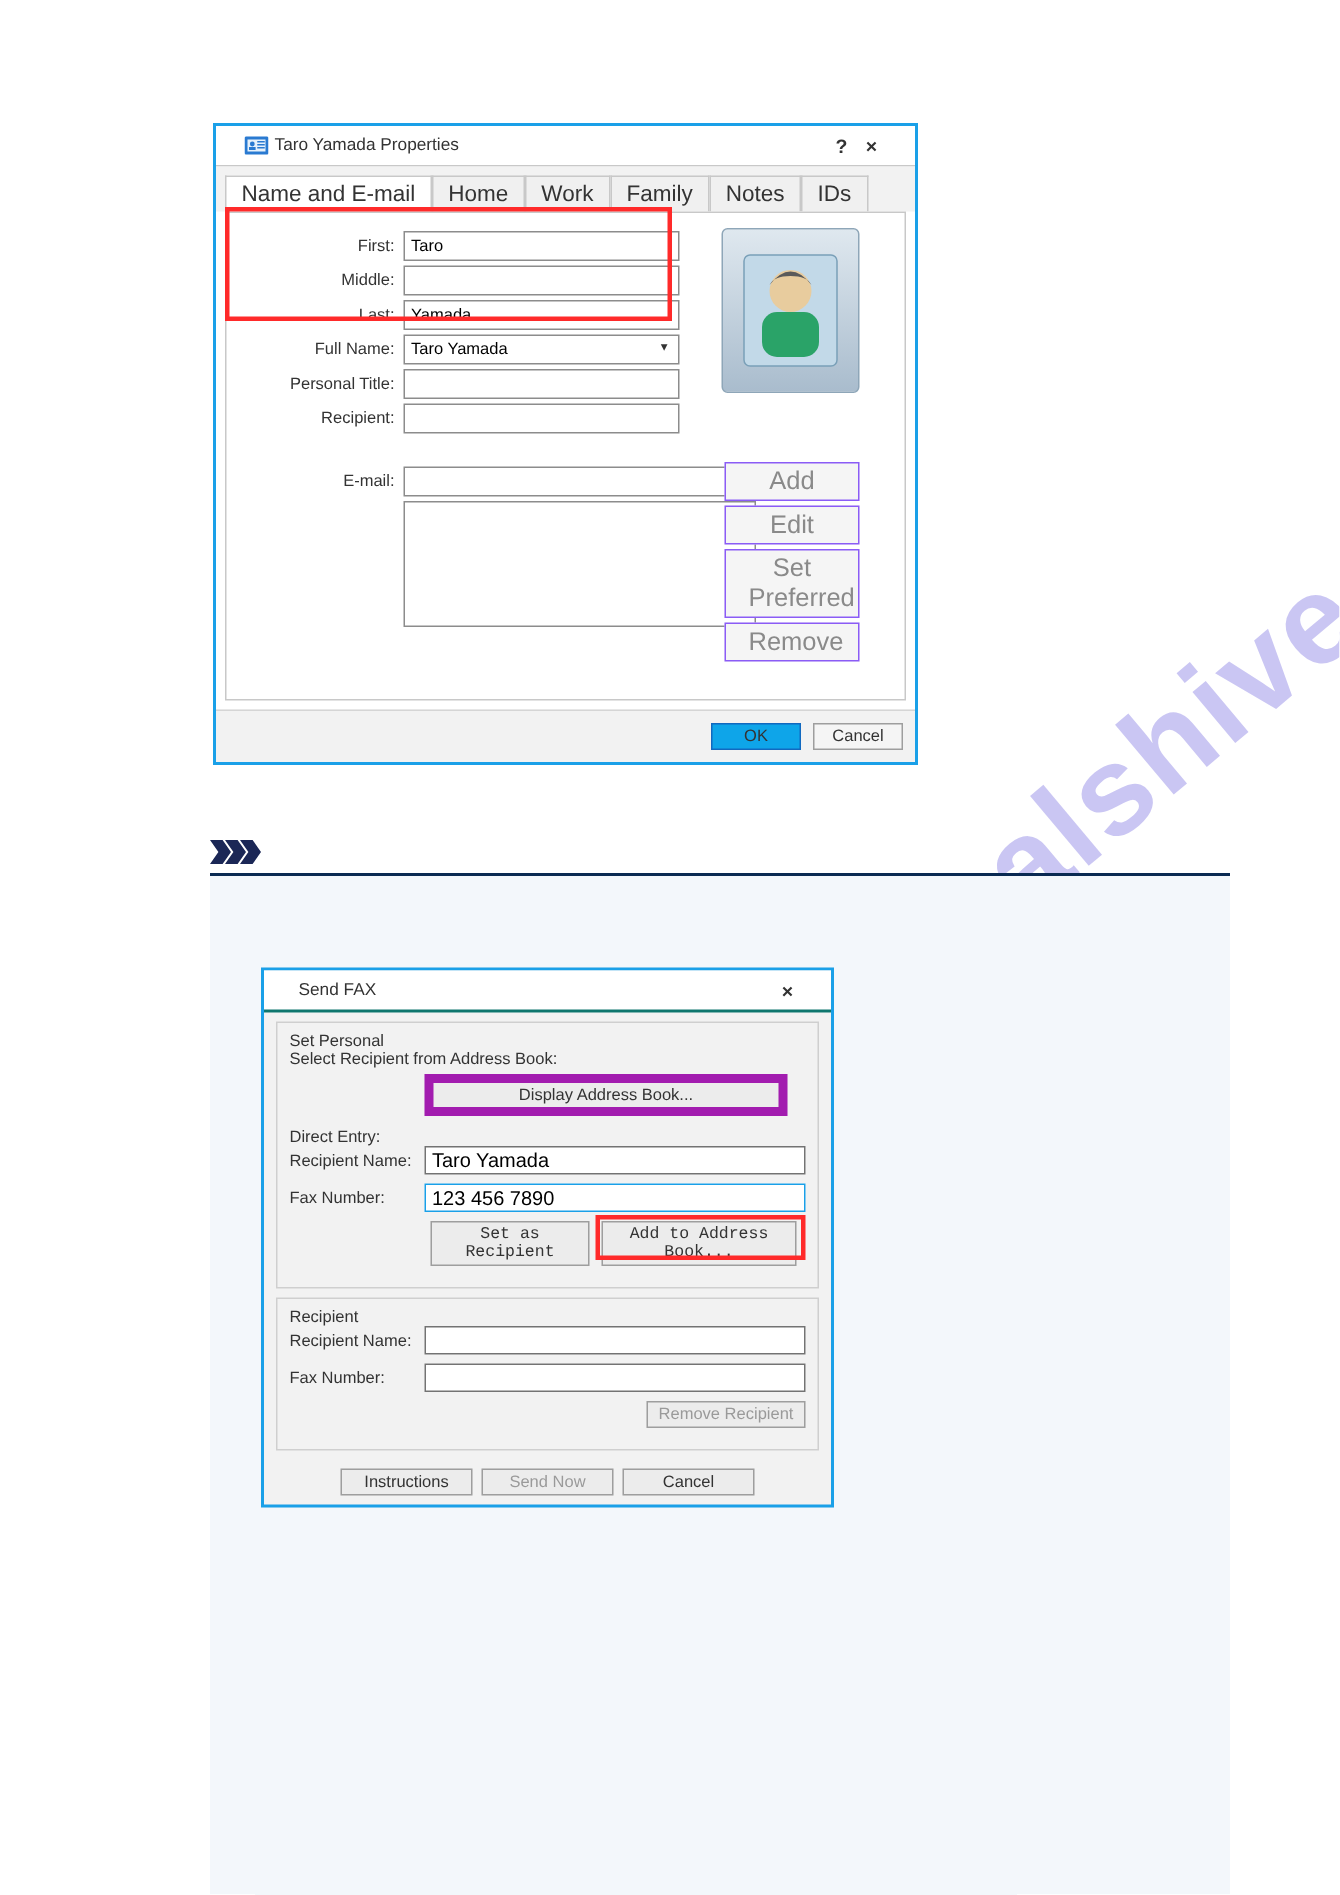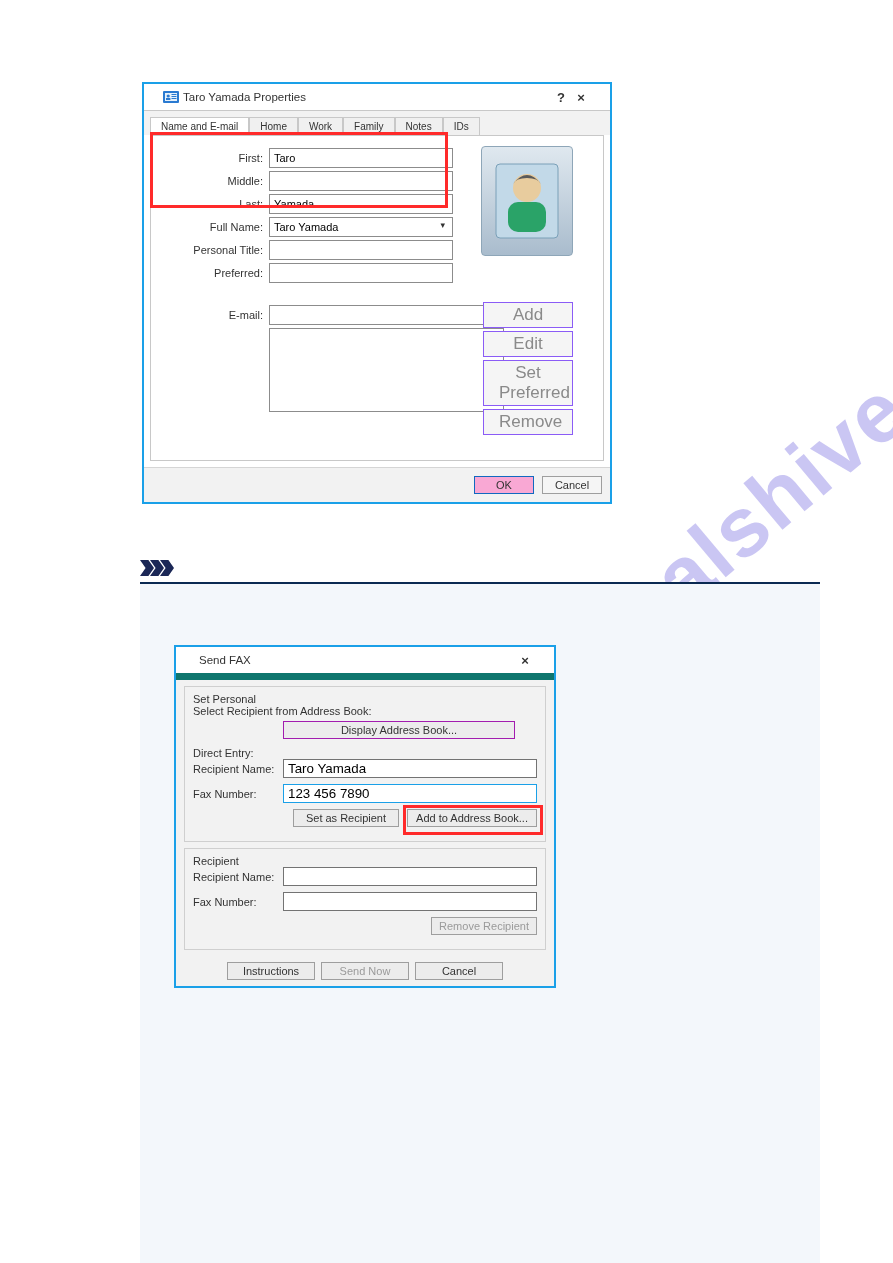--- a/index.html
+++ b/index.html
@@ -7,57 +7,57 @@
 
   .watermark { position:absolute; left:45%; top:36%; font-size:84px; font-weight:600; color:rgba(102,92,220,0.35); transform:rotate(-40deg); pointer-events:none; user-select:none; letter-spacing:2px; }
 
   
   .dlg1 { position:absolute; left:142px; top:82px; width:466px; border:2px solid #1aa0e8; background:#fff; }
   .titlebar { display:flex; align-items:center; background:#fff; border-bottom:1px solid #c8c8c8; height:22px; padding:2px 19px; }
   .titlebar .icon { width:16px; height:16px; display:flex; align-items:center; justify-content:center; margin-right:4px; }
   .titlebar .title { flex:1; font-size:11.5px; }
   .titlebar .ctl { width:20px; text-align:center; font-size:13px; font-weight:bold; color:#333; cursor:pointer; }
 
-  .tabs { display:flex; background:#f2f2f2; padding:6px 6px 0 6px; font-size:10px; }
+  .tabs { display:flex; background:#f2f2f2; padding:6px 6px 0 6px; font-size:15px; }
   .tab { padding:3px 10px; border:1px solid #c8c8c8; border-bottom:none; background:#f0f0f0; margin-right:0px; }
   .tab.active { background:#fff; position:relative; }
   .tab.active::after { content:''; position:absolute; left:0; right:0; bottom:-1px; height:1px; background:#fff; }
   .tabbody { background:#fff; border:1px solid #c8c8c8; margin:0 6px 6px 6px; padding:12px; }
 
   .row { display:flex; align-items:center; margin-bottom:3px; }
   .lbl { width:100px; text-align:right; padding-right:6px; font-size:11px; }
   .txt { border:1px solid #8c8c8c; height:16px; padding:1px 4px; font-size:11px; background:#fff; }
 
   .redbox { position:absolute; border:3px solid #ff2a2a; pointer-events:none; }
 
   .avatar { position:absolute; right:30px; top:10px; width:90px; height:108px; background:linear-gradient(#dfe8ef,#a9bccd); border:1px solid #8ea6b8; border-radius:4px; display:flex; align-items:center; justify-content:center; }
   .avatar svg { width:70px; height:82px; }
 
   .sidebtns { position:absolute; right:30px; top:166px; width:90px; }
   .sbtn { border:1px solid #8b5cf6; background:#f5f5f5; color:#8a8a8a; font-size:17px; text-align:center; padding:2px 15px; margin-bottom:3px; }
 
   .footer { display:flex; justify-content:flex-end; padding:8px; background:#f2f2f2; border-top:1px solid #d5d5d5; }
   .footer .btn { width:58px; text-align:center; font-size:11px; border:1px solid #9e9e9e; padding:2px 0; margin-left:8px; background:#f5f5f5; }
-  .footer .btn.primary { border:1.5px solid #1169c0; background:#f9a8d4;margin-left:46px; }
+  .footer .btn.primary { border:1.5px solid #1169c0; background:#0ea5e9;margin-left:46px; }
 
   .emaillist { border:1px solid #8c8c8c; height:82px; width:233px; margin-left:106px; background:#fff; }
 
   
   .chevrons { position:absolute; left:140px; top:560px; display:flex; }
   .chev { width:14px; height:16px; background:#1b2756; -webkit-clip-path:polygon(0 0, 60% 0, 100% 50%, 60% 100%, 0 100%, 40% 50%); clip-path:polygon(0 0, 60% 0, 100% 50%, 60% 100%, 0 100%, 40% 50%); margin-right:-4px; }
   .rule { position:absolute; left:140px; top:582px; right:73px; height:2px; background:#0a2a52; }
   .lower-bg { position:absolute; left:140px; right:73px; top:584px; bottom:0; background:#f3f7fb; }
 
   
   .dlg2 { position:absolute; left:174px; top:645px; width:378px; border:2px solid #1aa0e8; background:#f2f2f2; font-size:11px; }
-  .dlg2 .titlebar { background:#fff; border-bottom:7px solid #0f766e; }
+  .dlg2 .titlebar { background:#fff; border-bottom:2px solid #0f766e; }
   .dlg2 .titlebar .title { font-weight:400; }
 
   .dlg2 .frame { border:1px solid #cfcfcf; margin:6px 8px; padding:6px 8px 8px 8px; background:#f2f2f2; }
-  .dlg2 .widebtn { border:1px solid #a21caf; background:#ececec; text-align:center; padding:2px 0; width:230px; margin:4px 0 2px 90px; }
+  .dlg2 .widebtn { border:6px solid #a21caf; background:#ececec; text-align:center; padding:2px 0; width:230px; margin:4px 0 2px 90px; }
   .dlg2 .row { margin-bottom:6px; }
   .dlg2 .lbl2 { width:90px; font-size:11px; }
   .dlg2 .txt2 { flex:1; border:1px solid #737373; height:15px; padding:1px 4px; background:#fff; }
   .dlg2 .txt2.blue { border:1.5px solid #1aa0e8; }
   .dlg2 .btn2 { border:1px solid #9e9e9e; background:#ececec; text-align:center; padding:2px 0; }
   .dlg2 .footer2 { display:flex; justify-content:center; gap:6px; padding:6px;align-items:center; }
   .dlg2 .footer2 .btn2 { width:86px; }
   .dlg2 .btn2.disabled { color:#9a9a9a; }
   .dlg2 .btn2.right { width:104px; }
 
@@ -125,21 +125,21 @@
           <div style="position:relative; width:180px;">
             <input class="txt" style="width: 174px;" value="Taro Yamada">
             <span style="position:absolute; right:4px; top:3px; font-size:9px;">▾</span>
           </div>
         </div>
         <div class="row">
           <div class="lbl">Personal Title:</div>
           <input class="txt" style="width: 174px;">
         </div>
         <div class="row">
-          <div class="lbl">Preferred:</div>
+          <div class="lbl">Recipient:</div>
           <input class="txt" style="width: 174px;">
         </div>
       </div>
 
       <div class="row" style="margin-top:22px;">
         <div class="lbl">E-mail:</div>
         <input class="txt" style="width: 228px;">
       </div>
       <div class="emaillist"></div>
 
@@ -180,21 +180,21 @@
 
       <div style="margin-top:8px;">Direct Entry:</div>
       <div class="row">
         <div class="lbl2">Recipient Name:</div>
         <input class="txt2" value="Taro Yamada" style="">
       </div>
       <div class="row">
         <div class="lbl2">Fax Number:</div>
         <input class="txt2 blue" value="123 456 7890" style="">
       </div>
-      <div class="row" style="justify-content:flex-end; position:relative;">
+      <div class="row" style="justify-content:center; position:relative;font-family:Liberation Mono, monospace;">
         <div style="width:88px;"></div>
         <div class="btn2" style="width:104px; margin-right:8px;">Set as Recipient</div>
         <div style="position:relative;">
           <div class="btn2" style="width:128px;">Add to Address Book...</div>
           <div class="redbox" style="left:-4px; top:-4px; width:134px; height:24px;"></div>
         </div>
       </div>
     </div>
 
     <div class="frame">

